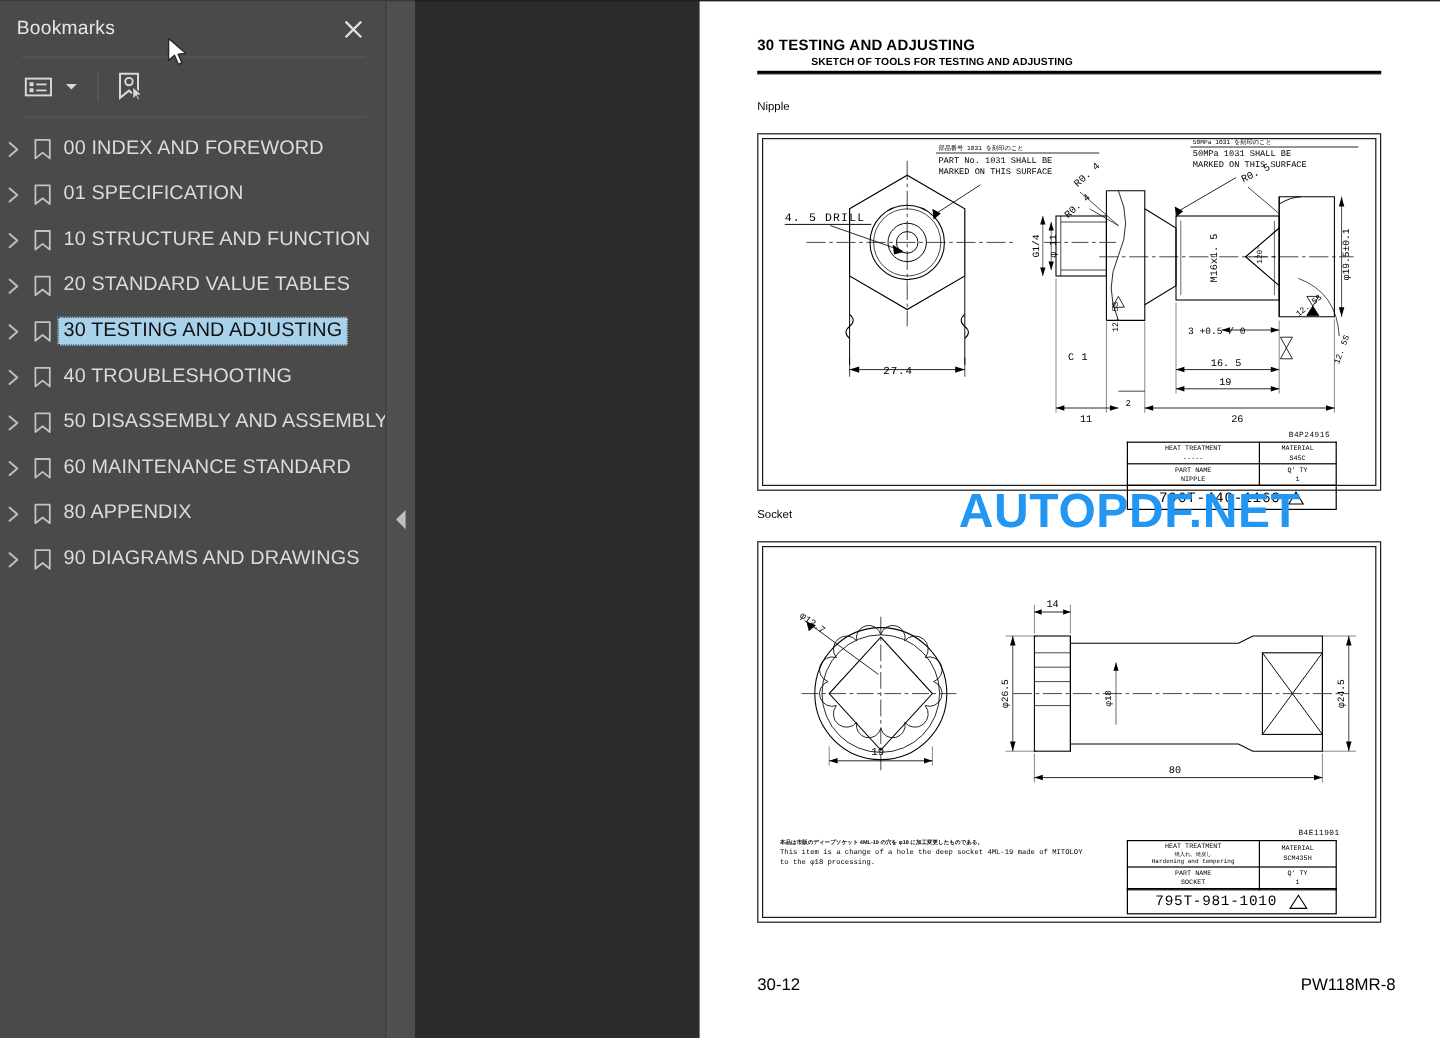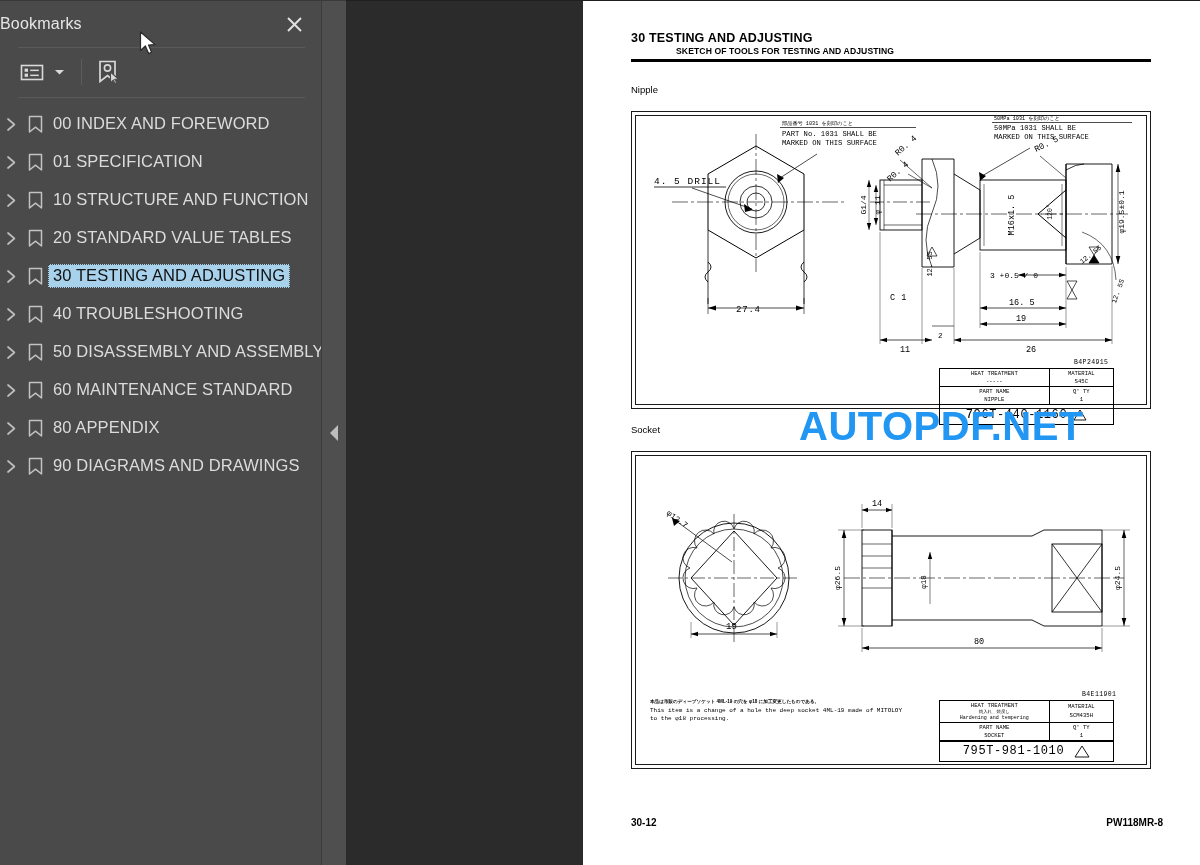--- a/index.html
+++ b/index.html
@@ -15,21 +15,21 @@
   
   #sidebar {
     position: absolute; left: 0; top: 0;
     width: 321px; height: 865px;
     background: #4a4a4a;
     border-top: 1px solid #3a3a3a;
   }
   #sidebar-header {
     position: relative; height: 46px;
     display: flex; align-items: center;
-    padding: 0 14px 0 0;
+    padding: 0 14px 0 14px;
   }
   #sidebar-title {
     color: #e6e6e6; font-size: 16px; letter-spacing: .2px;
     flex: 1;
   }
   #close-btn {
     width: 26px; height: 26px;
     display: flex; align-items: center; justify-content: center;
     cursor: pointer;
   }
@@ -133,21 +133,21 @@
   }
   .fig-box {
     position: absolute; border: 1px solid #1a1a1a; background: #fff;
   }
   .fig-box-inner {
     position: absolute; left: 3px; top: 3px; right: 3px; bottom: 3px;
     border: 1px solid #1a1a1a;
   }
   #footer-page, #footer-model {
     position: absolute; bottom: 38px;
-    font-size: 10px; font-weight: bold; color: #000; text-align: center;
+    font-size: 14px; font-weight: normal; color: #000; text-align: center;
   }
   #footer-page { left: 48px; }
   #footer-model { right: 37px; }
 
   
   #watermark {
     position: absolute; left: 409px; top: 403px;
     font-size: 40px; font-weight: bold; letter-spacing: .5px;
     color: #2196f3;
     pointer-events: none; white-space: nowrap; margin-left: 44px;

